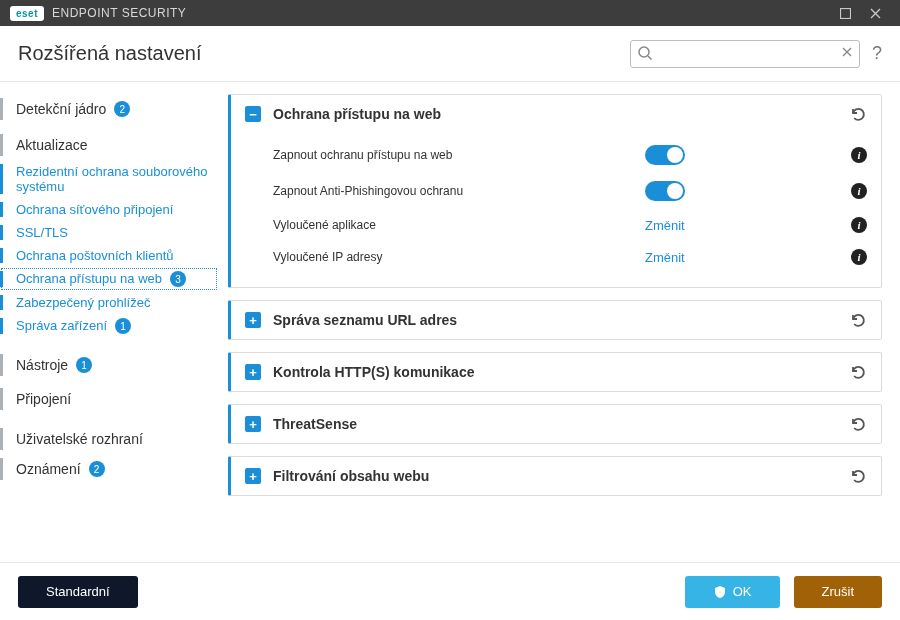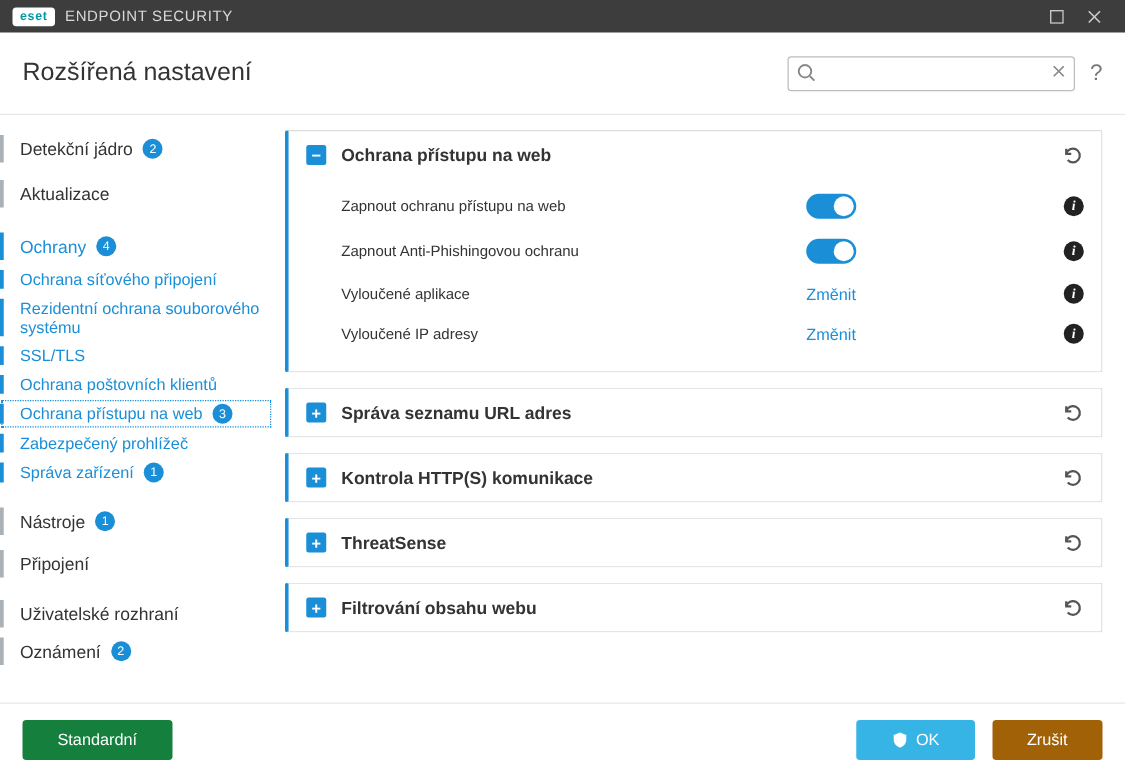--- a/index.html
+++ b/index.html
@@ -45,21 +45,21 @@
 .titlebar .win-btn {
   width: 30px;
   height: 28px;
   display: flex;
   align-items: center;
   justify-content: center;
   color: #c8c8c8;
   cursor: pointer;
 }
 .topbar {
-  height: 66px;
+  height: 56px;
   display: flex;
   align-items: center;
   padding: 0 18px;
   border-bottom: 1px solid #e8e8e8;
 }
 .page-title {
   font-size: 20px;
   color: #333;
   font-weight: 400;
 }
@@ -251,21 +251,21 @@
   height: 32px;
   padding: 0 28px;
   border: none;
   border-radius: 3px;
   font-size: 13px;
   cursor: pointer;
   display: inline-flex;
   align-items: center;
   gap: 6px;
 }
-.btn-default { background: #15803d; color: #fff; }
+.btn-default { background: #0f172a; color: #fff; }
 .btn-primary { background: #36b4e5; color: #fff; margin-left: 28px; }
 .btn-secondary { background: #a16207; color: #fff; }
 svg { display: block; }
 </style>
 </head>
 <body>
 
 <div class="titlebar">
   <div class="brand">
     <span class="brand-badge">eset</span>
@@ -309,32 +309,27 @@
   <div class="sidebar">
     <div class="side-item top-level">
       <span class="bar"></span>
       <span>Detekční jádro</span>
       <span class="badge">2</span>
     </div>
     <div class="side-item top-level" style="margin-top:6px">
       <span class="bar"></span>
       <span>Aktualizace</span>
     </div>
-    <div class="side-item top-level accent accent-bar" style="margin-top:12px">
-      <span class="bar"></span>
-      <span>Ochrany</span>
-      <span class="badge">4</span>
+    <div class="side-item sub accent-bar">
+      <span class="bar"></span>
+      <span>Rezidentní ochrana souborového systému</span>
     </div>
     <div class="side-item sub accent-bar">
       <span class="bar"></span>
       <span>Ochrana síťového připojení</span>
-    </div>
-    <div class="side-item sub accent-bar">
-      <span class="bar"></span>
-      <span>Rezidentní ochrana souborového systému</span>
     </div>
     <div class="side-item sub accent-bar">
       <span class="bar"></span>
       <span>SSL/TLS</span>
     </div>
     <div class="side-item sub accent-bar">
       <span class="bar"></span>
       <span>Ochrana poštovních klientů</span>
     </div>
     <div class="side-item sub accent-bar selected">

